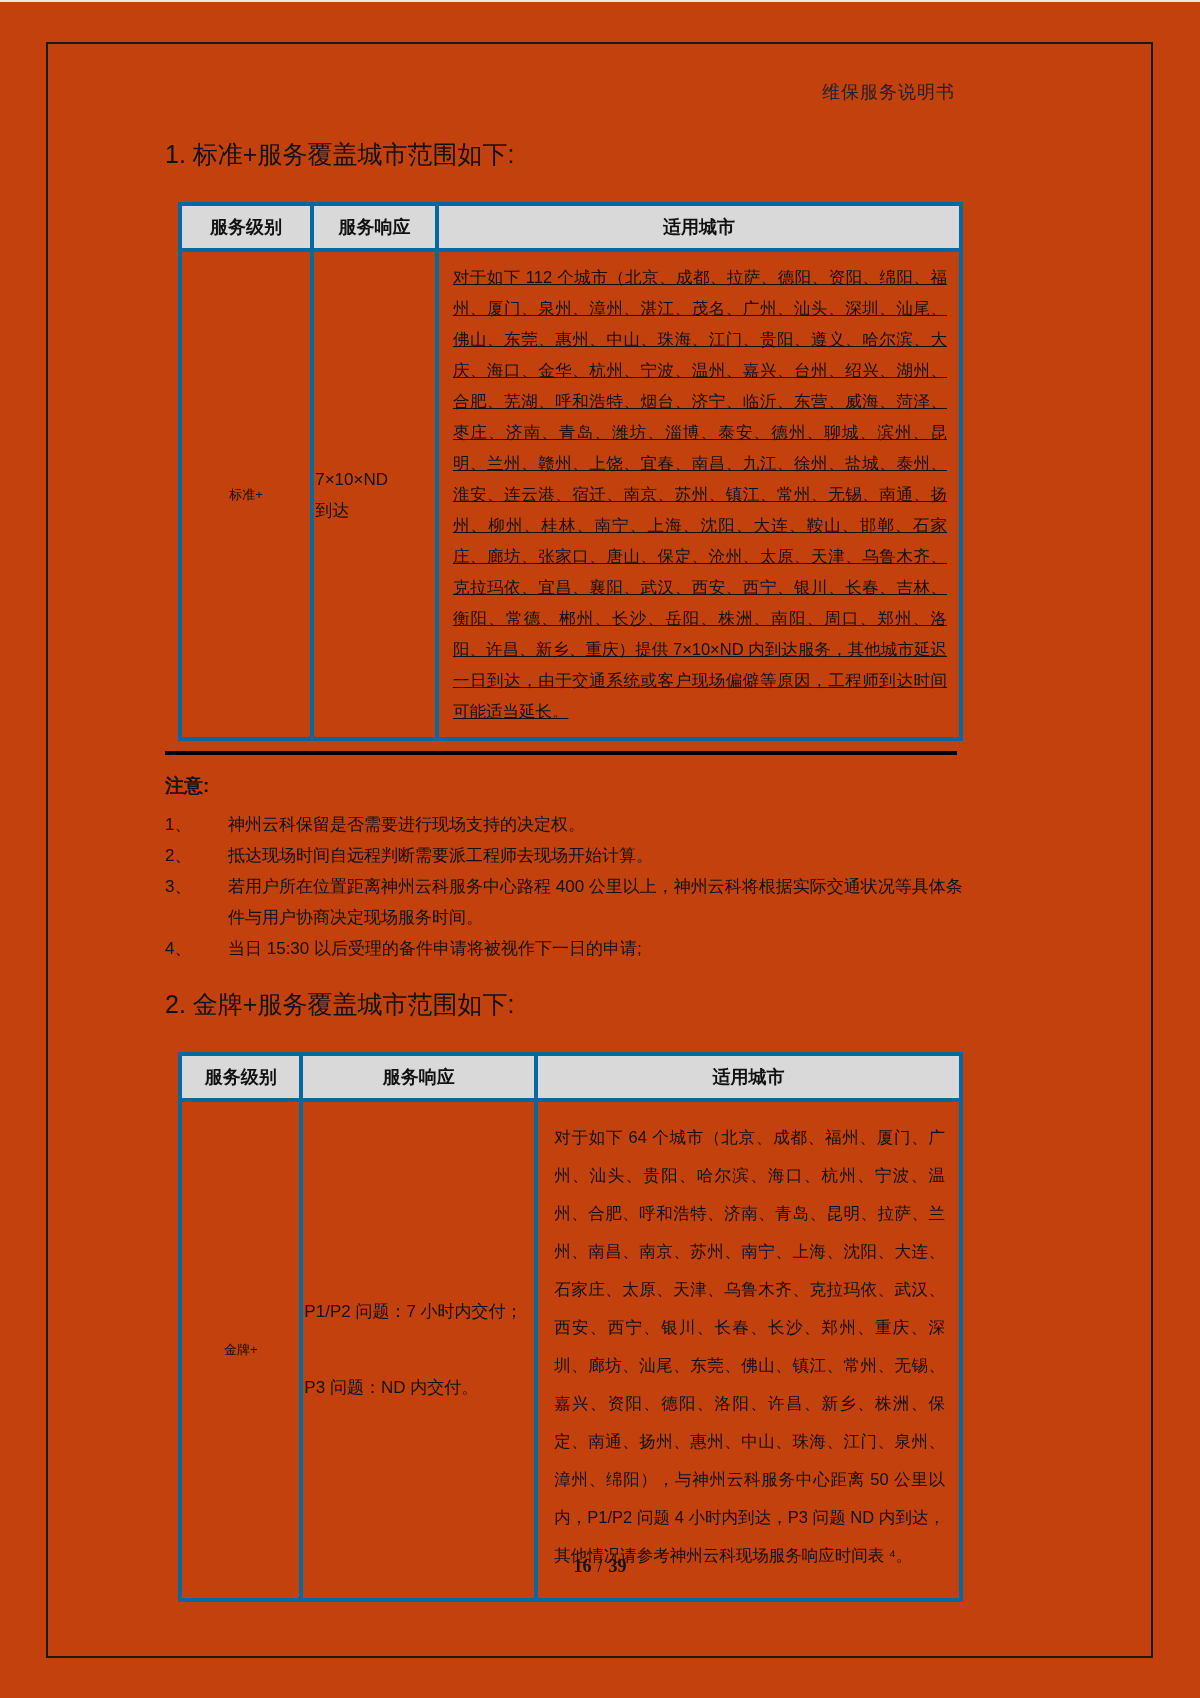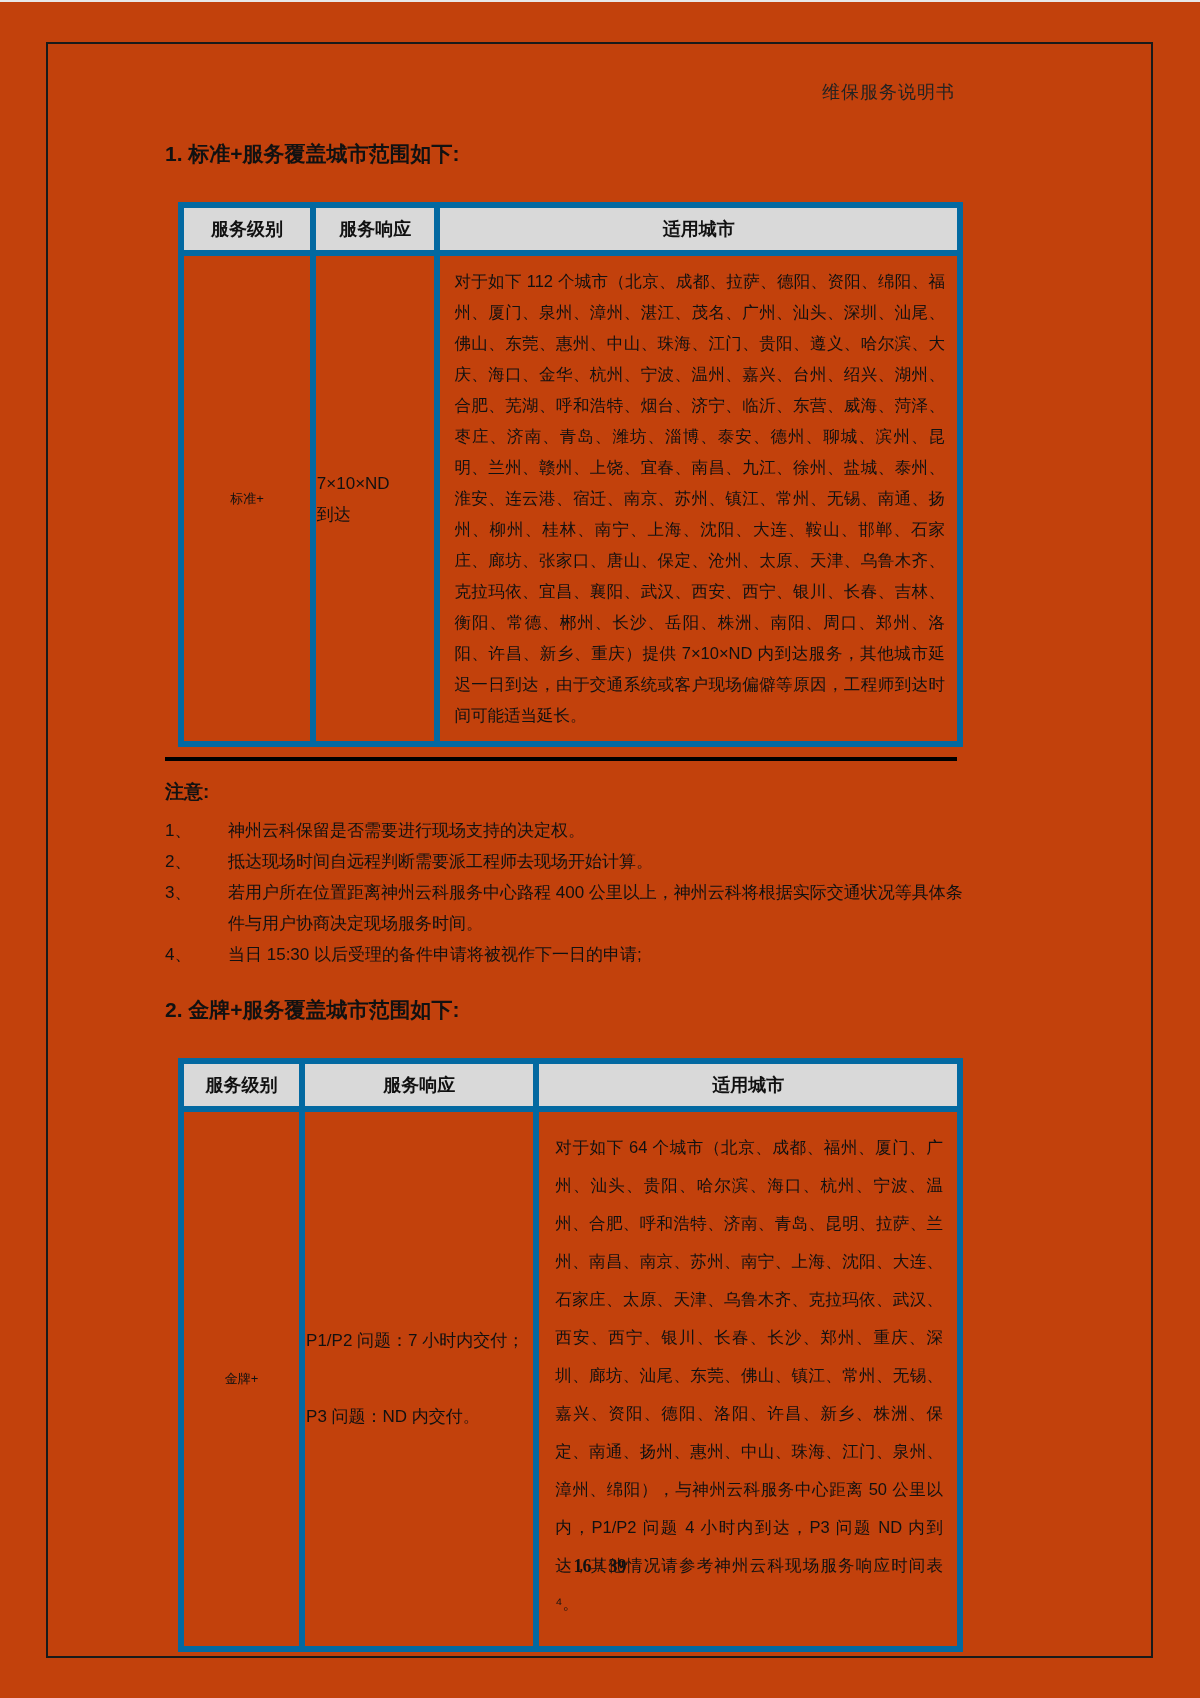--- a/index.html
+++ b/index.html
@@ -14,44 +14,44 @@
     border:2px solid #1a1a1a; pointer-events:none;
   }
   .doc-header {
     position:absolute; top:78px; right:245px;
     font-family:"Liberation Serif","DejaVu Serif",serif;
     font-size:18px; color:#222; letter-spacing:1px;
   }
   .content { position:absolute; left:165px; top:138px; width:798px; }
 
   .sec-heading {
-    margin:0 0 34px 0; font-size:21px; line-height:28px; font-weight:bold; color:#111;
+    margin:0 0 34px 0; font-size:25px; line-height:28px; font-weight:normal; color:#111;
   }
   .sec-heading.second { margin-top:26px; }
 
   table.svc {
     border-collapse:collapse; margin-left:13px; table-layout:fixed;
     border:2px solid #000;
   }
-  table.svc th, table.svc td { border:6px solid #0369a1; }
+  table.svc th, table.svc td { border:4px solid #0369a1; }
   table.svc th {
     background:#d9d9d9; font-size:18px; font-weight:bold; text-align:center;
     height:42px; padding:0;
   }
   td.lvl {
     text-align:center; vertical-align:middle; font-size:13px;
   }
   td.resp {
     text-align:left; vertical-align:middle; font-size:17px; line-height:31px;
   }
   td.cities {
     vertical-align:top; font-size:16.5px; text-align:justify; text-justify:inter-character;
     color:#111;
   }
-  .t1 .cities { padding:10px 12px 10px 14px; line-height:31px; }
+  .t1 .cities { padding:10px 12px 10px 14px; line-height:31px;text-decoration:underline; }
   .t2 .cities { padding:16px 14px 24px 16px; line-height:38px; }
   .t2 td.resp { line-height:38px; }
   .t2 .resp-p1 { margin:0 0 38px 0; }
   .t2 .resp-p3 { margin:0; }
 
   .t1 col.c1 { width:133px; } .t1 col.c2 { width:125px; } .t1 col.c3 { width:527px; }
   .t2 col.c1 { width:122px; } .t2 col.c2 { width:236px; } .t2 col.c3 { width:427px; }
   .t1 tbody tr { height:456px; }
   .t2 tbody tr { height:490px; }
 

